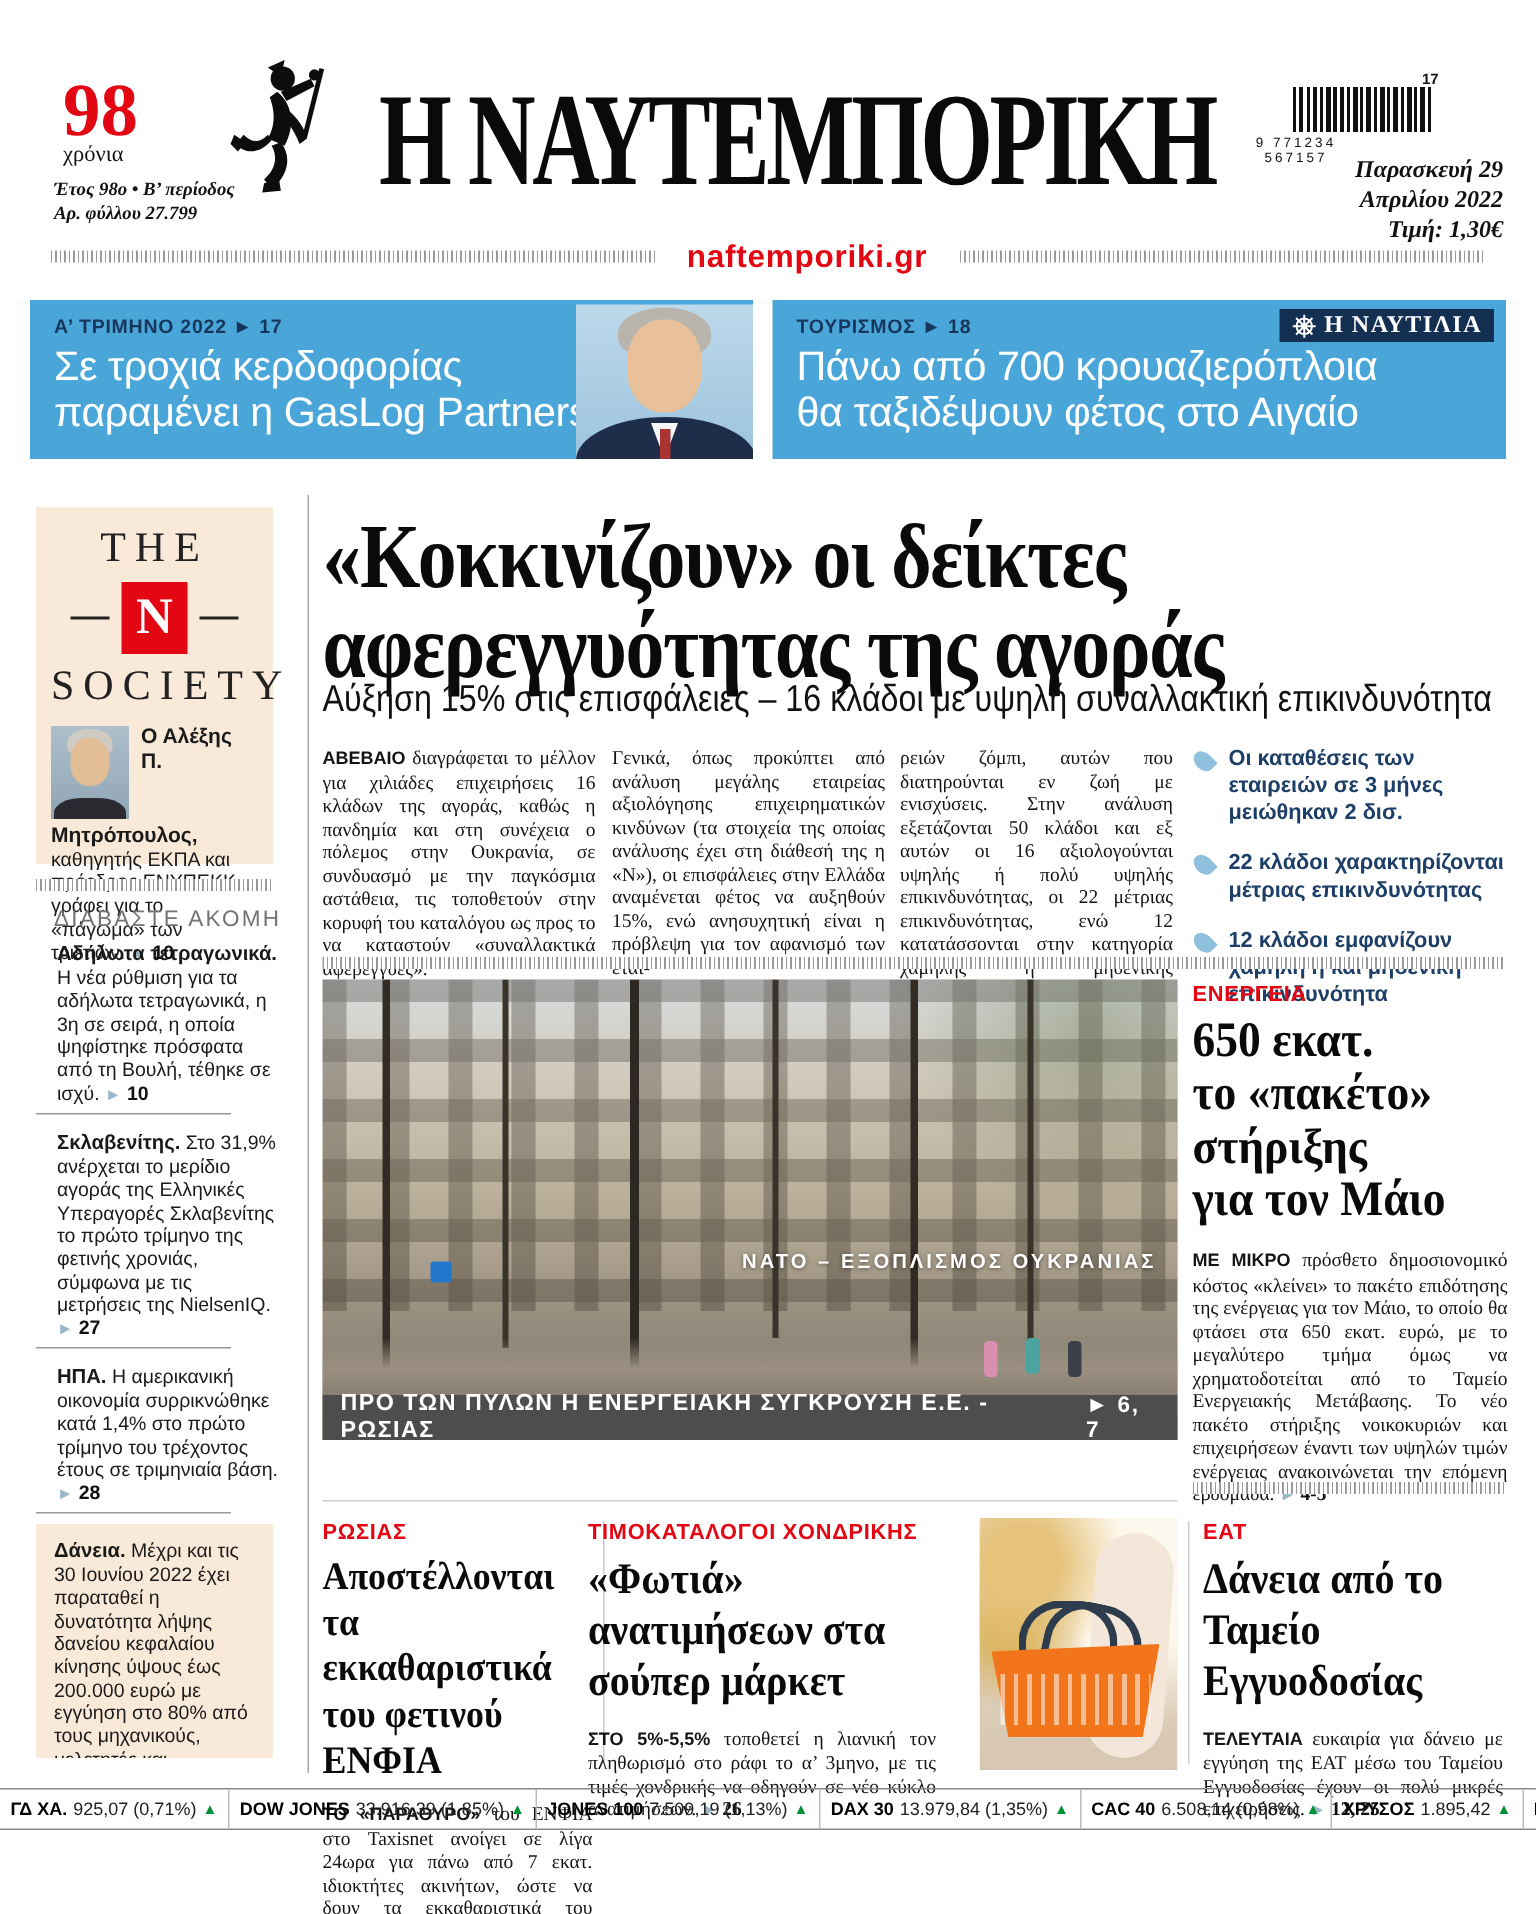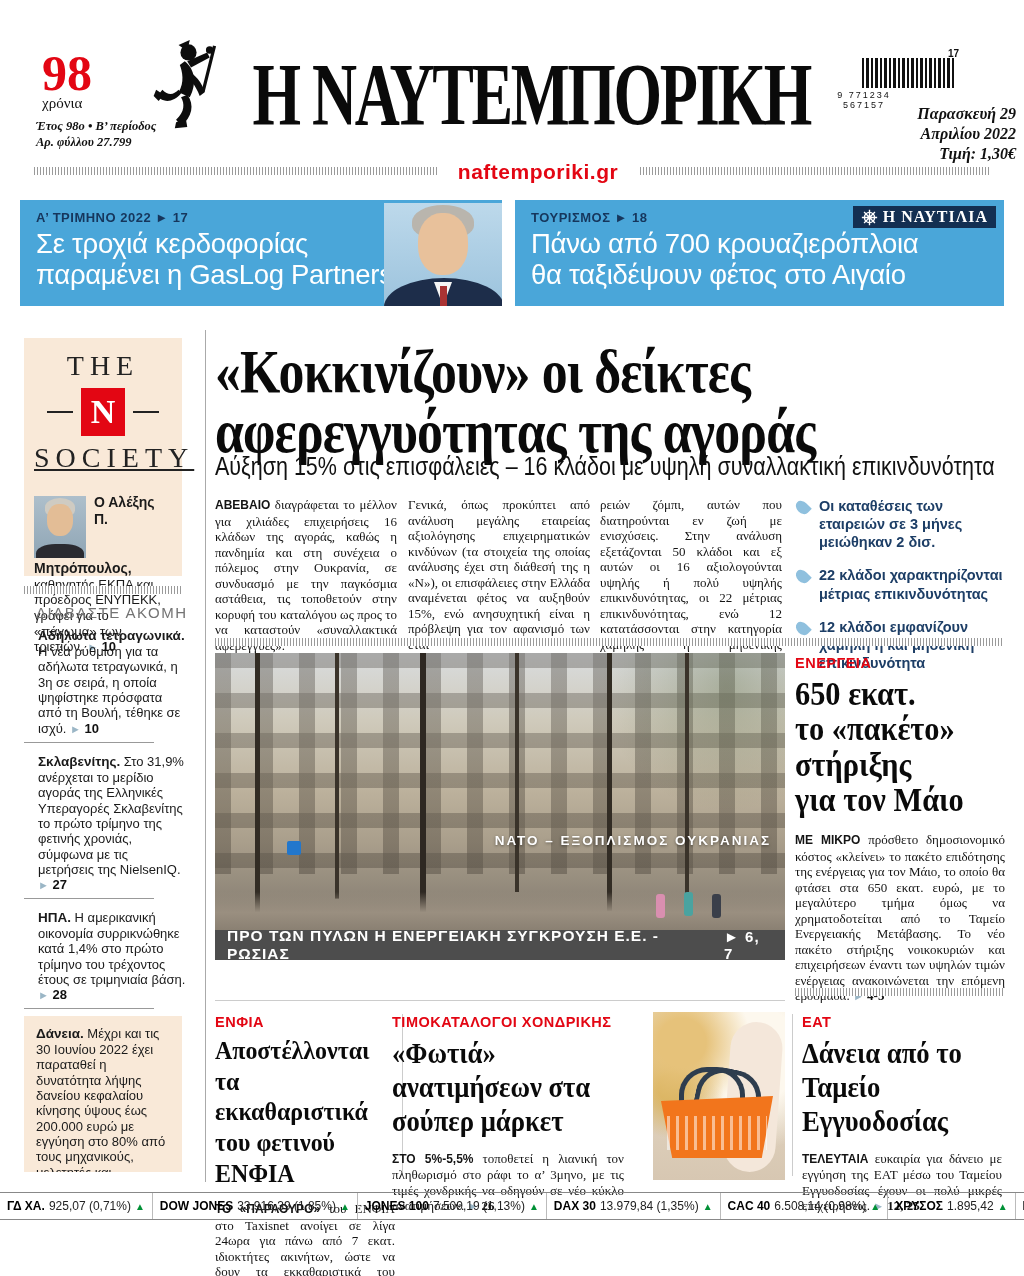--- a/index.html
+++ b/index.html
@@ -154,21 +154,21 @@
     </g>
   </svg>
 
   <div class="abs masthead-wrap" style="left:225px;top:38px;width:612px;height:112px;">
     <div class="masthead-text">Η ΝΑΥΤΕΜΠΟΡΙΚΗ</div>
   </div>
 
   <div class="abs issue17" style="left:948px;top:48px;">17</div>
   <div class="abs barcode" style="left:862px;top:58px;width:92px;height:30px;"></div>
   <div class="abs barcode-num" style="left:814px;top:90px;width:100px;text-align:center;">9 771234 567157</div>
-  <div class="abs dateblock" style="right:8px;top:104px;">
+  <div class="abs dateblock" style="right:22px;top:104px;">
     <div>Παρασκευή 29</div>
     <div>Απριλίου 2022</div>
     <div>Τιμή: 1,30€</div>
   </div>
 
   <div class="abs hatch" style="left:34px;top:167px;width:404px;"></div>
   <div class="abs siteurl" style="left:438px;top:160px;width:200px;text-align:center;">naftemporiki.gr</div>
   <div class="abs hatch" style="left:640px;top:167px;width:350px;"></div>
 
   <div class="abs teaser" style="left:20px;top:200px;width:482px;height:106px;padding:10px 0 0 16px;box-sizing:border-box;">
@@ -208,21 +208,21 @@
 
   <div class="abs vrule" style="left:205px;top:330px;height:852px;"></div>
 
   <div class="abs society" style="left:24px;top:338px;width:158px;height:238px;padding:12px 10px 0;box-sizing:border-box;">
     <div class="soc-the">THE</div>
     <div class="nrow" style="margin:6px 0;">
       <span class="ndash"></span>
       <span class="nbox">N</span>
       <span class="ndash"></span>
     </div>
-    <div class="soc-soc" style="margin-bottom:20px;text-decoration:underline;">SOCIETY</div>
+    <div class="soc-soc" style="margin-bottom:8px;">SOCIETY</div>
     <div class="soc-text">
       <div class="mit-photo">
         <div class="mit-hair"></div>
         <div class="mit-face"></div>
         <div class="mit-suit"></div>
       </div>
       <b>Ο Αλέξης Π. Μητρόπουλος,</b><span> καθηγητής ΕΚΠΑ και πρόεδρος ΕΝΥΠΕΚΚ, γράφει για το «πάγωμα» των τριετιών. </span><span class="ref-arrow">►</span> <span class="ref-num">10</span>
     </div>
   </div>
 
@@ -309,21 +309,21 @@
     </div>
     <div class="story-body" style="margin-top:14px;width:210px;">
       <span class="lead-in">ΜΕ ΜΙΚΡΟ</span><span> πρόσθετο δημοσιονομικό κόστος «κλείνει» το πακέτο επιδότησης της ενέργειας για τον Μάιο, το οποίο θα φτάσει στα 650 εκατ. ευρώ, με το μεγαλύτερο τμήμα όμως να χρηματοδοτείται από το Ταμείο Ενεργειακής Μετάβασης. Το νέο πακέτο στήριξης νοικοκυριών και επιχειρήσεων έναντι των υψηλών τιμών ενέργειας ανακοινώνεται την επόμενη εβδομάδα. </span><span class="ref-arrow">►</span> <b class="ref-num">4-5</b>
     </div>
   </div>
 
   <div class="abs hatch" style="left:795px;top:988px;width:209px;"></div>
   <div class="abs hrule" style="left:215px;top:1000px;width:570px;background:#ccc;"></div>
 
   <div class="abs" style="left:215px;top:1014px;width:180px;">
-    <div class="kicker-red">ΕΝΦΙΑ</div>
+    <div class="kicker-red">ΡΩΣΙΑΣ</div>
     <div class="story-hl" style="font-size:26px;line-height:1.18;margin-top:6px;width:196px;">Αποστέλλονται τα εκκαθαριστικά του φετινού ΕΝΦΙΑ</div>
     <div class="story-body" style="margin-top:12px;">
       <span class="lead-in">ΤΟ «ΠΑΡΑΘΥΡΟ»</span><span> του ΕΝΦΙΑ στο Taxisnet ανοίγει σε λίγα 24ωρα για πάνω από 7 εκατ. ιδιοκτήτες ακινήτων, ώστε να δουν τα εκκαθαριστικά του φόρου. </span> 
     </div>
   </div>
 
   <div class="abs vrule" style="left:402px;top:1014px;height:162px;background:#ccc;"></div>
 
   <div class="abs" style="left:392px;top:1014px;width:232px;">
     <div class="kicker-red">ΤΙΜΟΚΑΤΑΛΟΓΟΙ ΧΟΝΔΡΙΚΗΣ</div>

